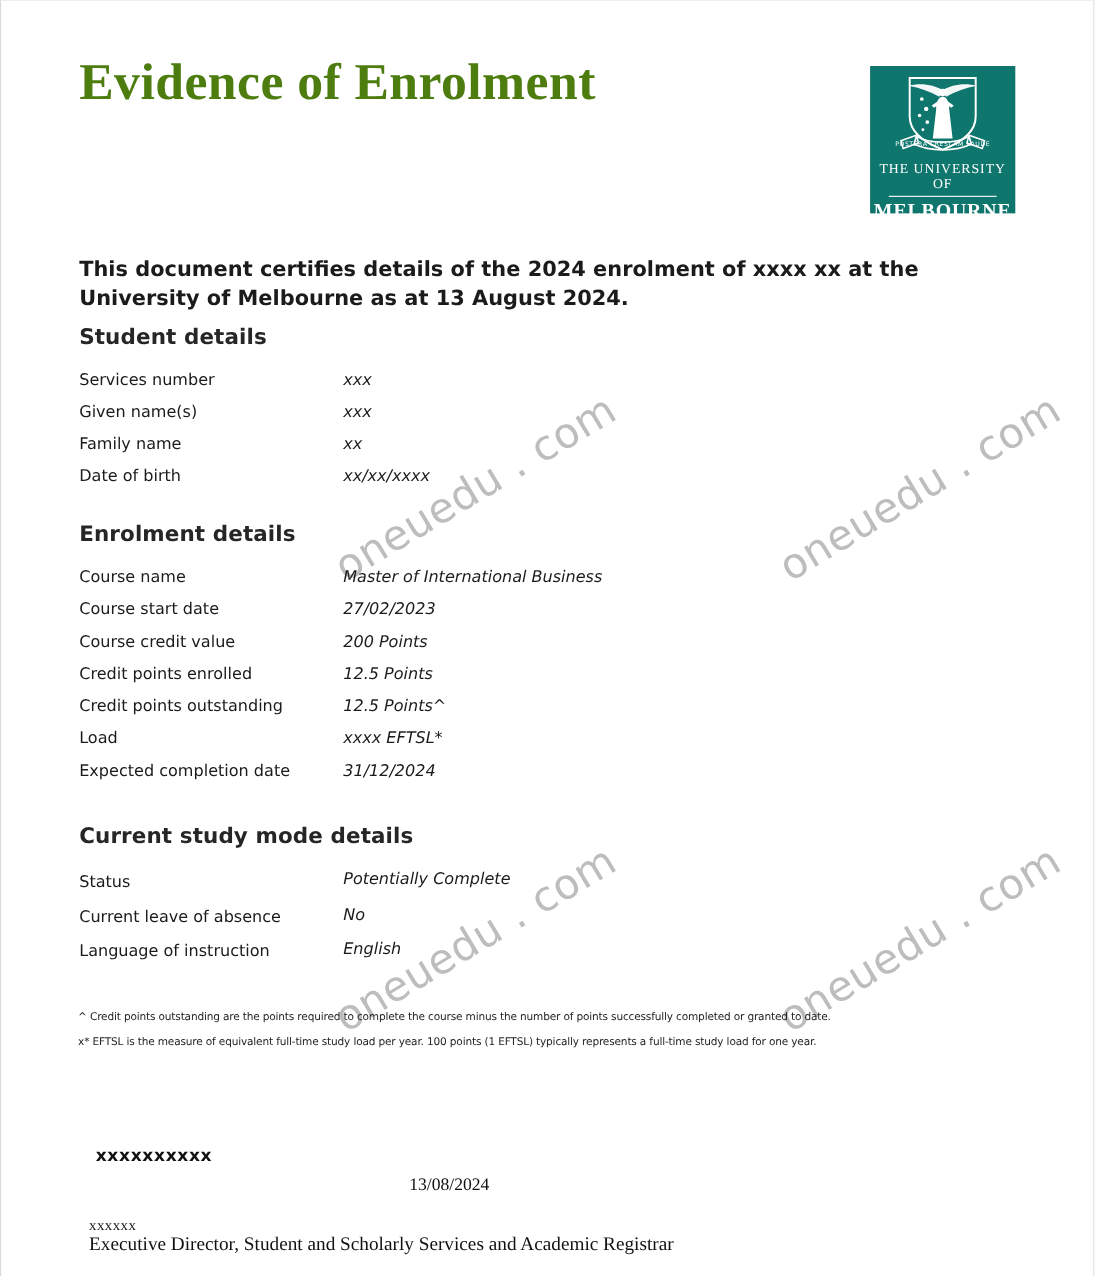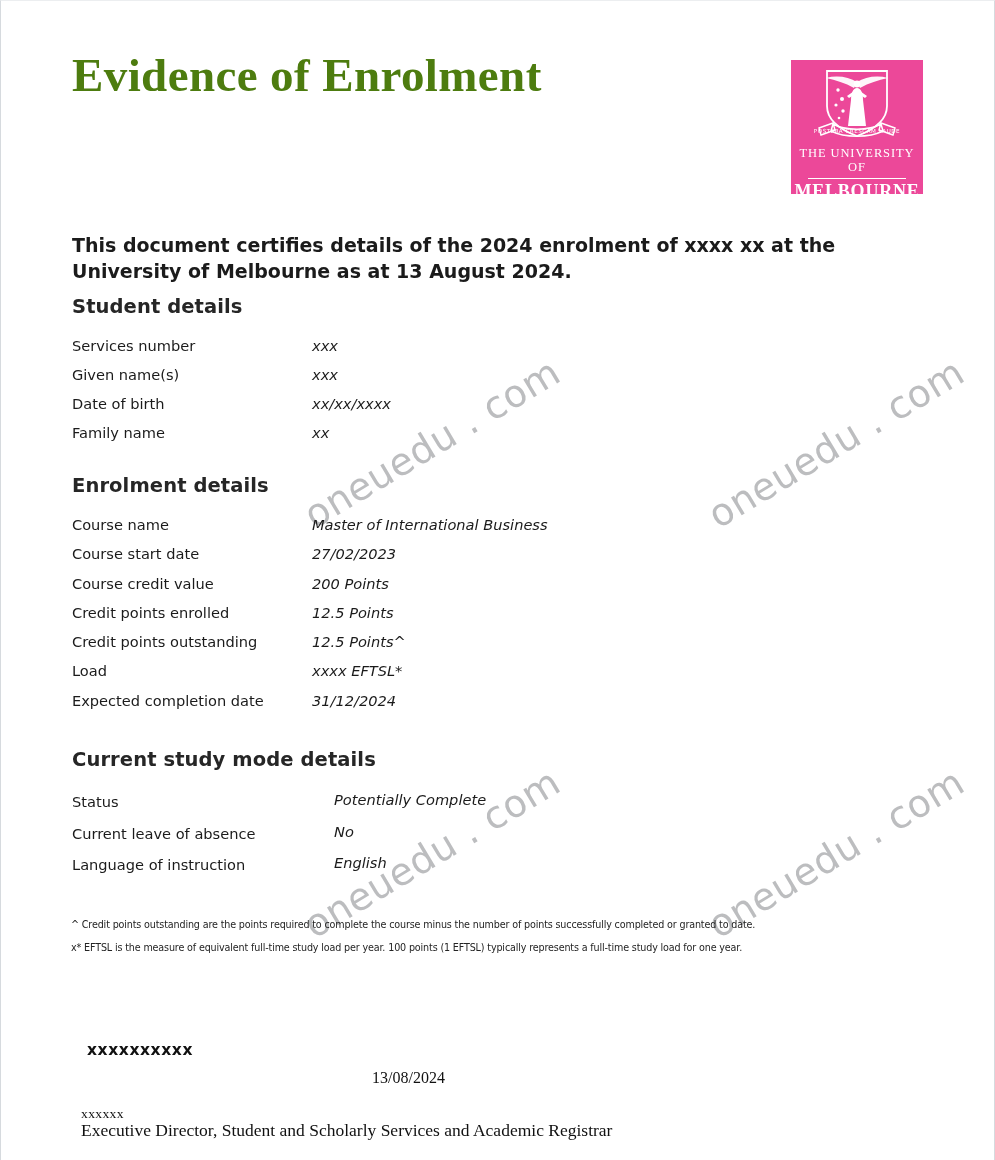--- a/index.html
+++ b/index.html
@@ -67,21 +67,21 @@
     line-height: 1.1;
   }
 
   
   .logo {
     position: absolute;
     left: 790px;
     top: 59px;
     width: 132px;
     height: 134px;
-    background: #ec4899;
+    background: #0f766e;
   }
   .logo-crest {
     position: absolute;
     left: 50%;
     top: 6px;
     transform: translateX(-50%);
     width: 96px;
     height: 78px;
   }
   .logo-wordmark {
@@ -161,21 +161,21 @@
   .row-value {
     font-size: 14.6px;
     color: #1b1b1b;
     line-height: 1.0;
     font-style: italic;
   }
 
   
   .rows-student .row { height: 29px; }
   .rows-enrol   .row { height: 29.3px; }
-  .rows-study   .row { height: 31.5px; gap: 22px; }
+  .rows-study   .row { height: 31.5px; }
   .rows-study .row-value { position: relative; top: -2px; }
 
   
   .footnotes {
     position: absolute;
     left: 70px;
     top: 907px;
     width: 860px;
   }
   .footnote {
@@ -286,26 +286,26 @@
     <div class="rows rows-student">
       <div class="row">
         <div class="row-label">Services number</div>
         <div class="row-value">xxx</div>
       </div>
       <div class="row">
         <div class="row-label">Given name(s)</div>
         <div class="row-value">xxx</div>
       </div>
       <div class="row">
+        <div class="row-label">Family name</div>
+        <div class="row-value">xx</div>
+      </div>
+      <div class="row">
         <div class="row-label">Date of birth</div>
         <div class="row-value">xx/xx/xxxx</div>
-      </div>
-      <div class="row">
-        <div class="row-label">Family name</div>
-        <div class="row-value">xx</div>
       </div>
     </div>
 
     <div class="section-heading sh-enrol">Enrolment details</div>
     <div class="rows rows-enrol">
       <div class="row">
         <div class="row-label">Course name</div>
         <div class="row-value">Master of International Business</div>
       </div>
       <div class="row">

